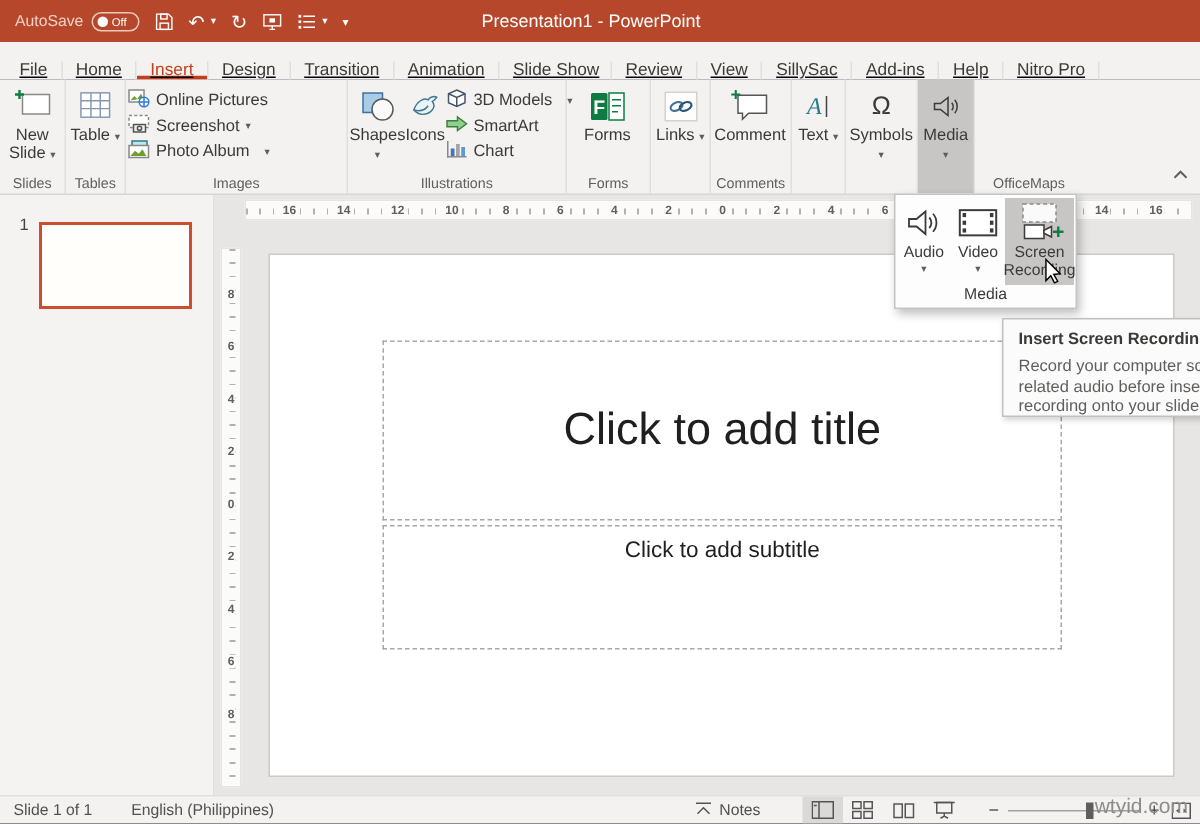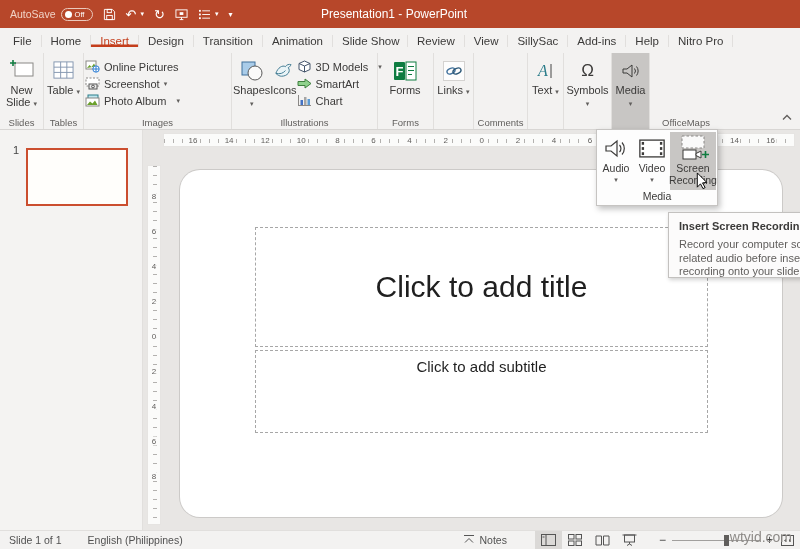--- a/index.html
+++ b/index.html
@@ -23,21 +23,21 @@
   .qcaret{font-size:7px;color:#fff;margin-left:-6px;}
   .tb-title{position:absolute;left:188px;right:200px;text-align:center;font-size:12px;color:#fff;}
   .tb-right{position:absolute;right:0;top:0;height:28px;display:flex;align-items:center;}
   .account{font-size:11px;color:#fff;margin-right:16px;}
   .winbtn{width:34px;height:28px;display:flex;align-items:center;justify-content:center;
           font-size:13px;color:#fff;}
   .maxbox{width:9px;height:9px;border:1px solid #fff;display:inline-block;}
 
   
   .tabrow{position:absolute;top:28px;left:0;right:0;height:25px;background:var(--ribbon-bg);
-          display:flex;align-items:center;}
+          display:flex;align-items:flex-end;text-decoration:underline;}
   .tabs{display:flex;align-items:stretch;padding-left:4px;}
   .tab{font-size:11.5px;color:#3B3A39;padding:0 9px;display:flex;align-items:center;
        border-right:1px solid #E1DFDD;white-space:nowrap;overflow:hidden;}
   .tab.active{color:var(--accent);box-shadow:inset 0 -2.5px 0 var(--accent);}
   .tab.clip{max-width:75px;}
 
   
   .ribbon{position:absolute;top:53px;left:0;right:0;height:77px;background:var(--ribbon-bg);
           border-bottom:1px solid #D8D6D4;display:flex;}
   .grp{position:relative;border-right:1px solid #E1DFDD;padding:2px 1px 13px;display:flex;align-items:flex-start;}
@@ -60,24 +60,24 @@
   .workspace{position:absolute;left:143px;top:0;right:0;bottom:0;}
   .hruler{position:absolute;left:20px;top:3px;width:632px;height:14px;background:#FBFBFA;
           border:1px solid #E6E4E2;
           background-image:repeating-linear-gradient(to right,#B3B1AF 0 1px,transparent 1px 9px);
           background-size:100% 4px;background-position:0 5px;background-repeat:no-repeat;}
   .vruler{position:absolute;left:4px;top:35px;width:14px;height:360px;background:#FBFBFA;
           border:1px solid #E6E4E2;
           background-image:repeating-linear-gradient(to bottom,#B3B1AF 0 1px,transparent 1px 9px);
           background-size:4px 100%;background-position:5px 0;background-repeat:no-repeat;}
   .rnum{position:absolute;font-size:8px;color:#605E5C;background:#FBFBFA;padding:0 1px;
-        transform:translate(-50%,-50%);}
+        transform:translate(-50%,-50%);font-weight:bold;}
   .rnum.v{transform:translate(-50%,-50%);}
   .canvas{position:absolute;left:37px;top:40px;width:602px;height:347px;background:#fff;
-          box-shadow:0 0 0 1px #CCCAC8;border-radius:20px;}
+          box-shadow:0 0 0 1px #CCCAC8;}
   .ph{position:absolute;left:75px;border:1px dashed #A7A7A7;}
   .ph.title{top:57px;width:453px;height:120px;display:flex;align-items:center;justify-content:center;}
   .ph.title span{font-size:30px;color:#1F1F1F;}
   .ph.subtitle{top:180px;width:453px;height:83px;text-align:center;padding-top:7px;}
   .ph.subtitle span{font-size:15px;color:#1F1F1F;}
 
   
   .dropdown{position:absolute;left:596px;top:129px;width:122px;height:77px;background:#FDFDFD;
             border:1px solid #C6C4C2;box-shadow:2px 3px 6px rgba(0,0,0,.25);z-index:30;
             display:flex;flex-direction:column;}
@@ -326,20 +326,29 @@
               <rect x="1.5" y="1.5" width="21" height="19" fill="#FDFDFD" stroke="#D4D2D0"></rect>
               <ellipse cx="9" cy="11" rx="4.2" ry="2.6" transform="rotate(-25 9 11)" fill="none" stroke="#41719C" stroke-width="1.4"></ellipse>
               <ellipse cx="15" cy="11" rx="4.2" ry="2.6" transform="rotate(-25 15 11)" fill="none" stroke="#2B5777" stroke-width="1.4"></ellipse>
             </svg>
         </span>
         <span class="lblwrap"><span>Links</span> <span class="caret">▾</span></span>
       </div>
     </div>
 
     <div class="grp" style="width:54px">
+      <div class="bigbtn" style="width:50px">
+        <span class="ic">
+          <svg width="26" height="23" viewBox="0 0 26 23">
+              <path d="M5 4.5h19v12H12l-4 4v-4H5z" fill="#fff" stroke="#555"></path>
+              <path d="M3.5 1v6M0.5 4h6" stroke="#107C41" stroke-width="1.4"></path>
+            </svg>
+        </span>
+        <span class="lblwrap"><span>Comment</span></span>
+      </div>
       <span class="grp-label">Comments</span>
     </div>
 
     <div class="grp" style="width:36px">
       <div class="bigbtn" style="width:33px">
         <span class="ic">
           <svg width="19" height="21" viewBox="0 0 19 21">
               <text x="2" y="16" font-size="16" font-style="italic" fill="#2B7C8A" font-family="Liberation Serif, serif">A</text>
               <line x1="15" y1="4" x2="15" y2="18" stroke="#444"></line>
             </svg>

